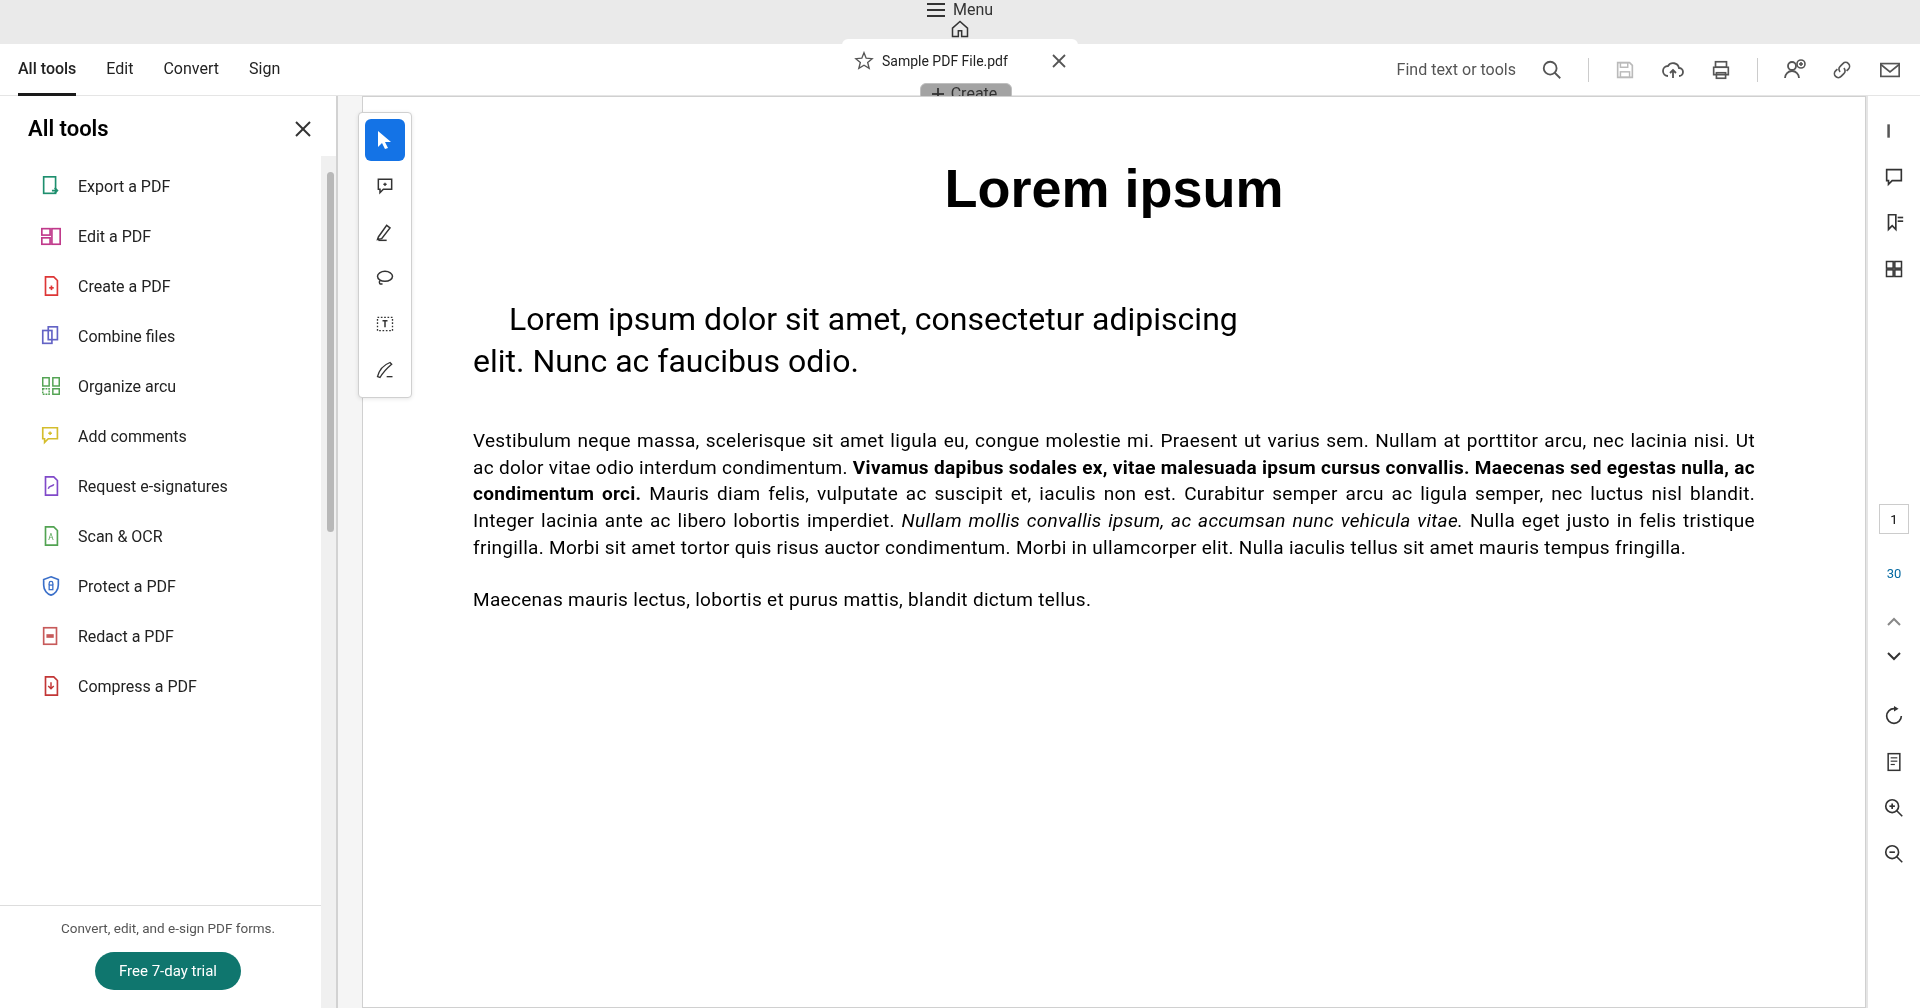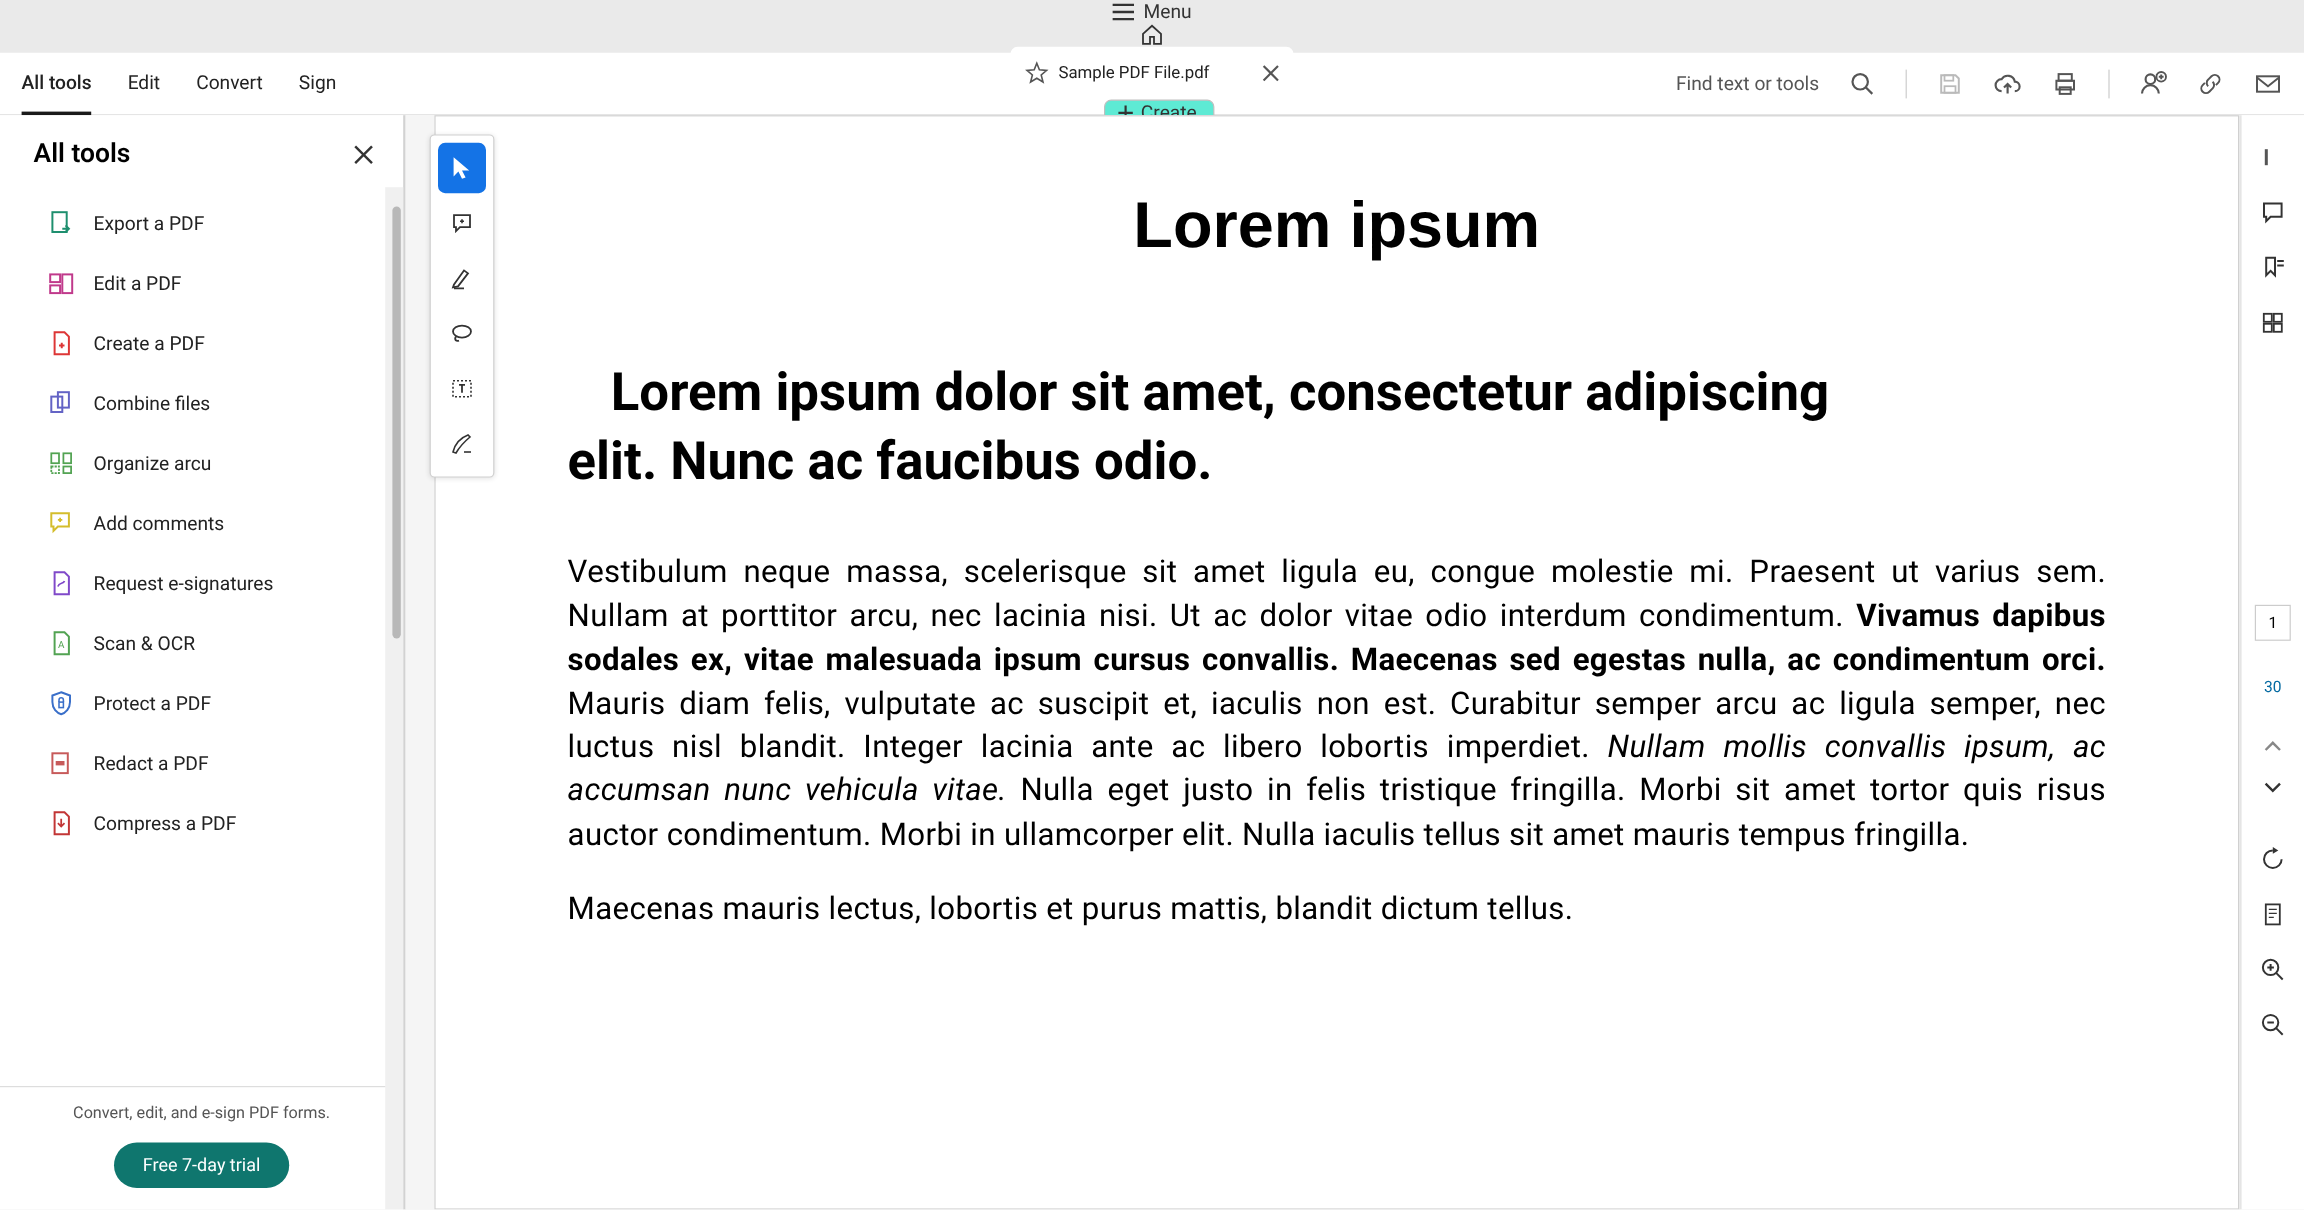--- a/index.html
+++ b/index.html
@@ -7,21 +7,21 @@
 
 
 .titlebar { height: 44px; background: #eaeaea; display: flex; align-items: center; flex-direction: column; }
 .menu-btn { height: 44px; padding: 0 14px; display: flex; align-items: center; gap: 8px; color: #333; cursor: pointer; }
 .menu-btn svg { width: 18px; height: 14px; }
 .home-btn { width: 38px; height: 44px; display: flex; align-items: center; justify-content: center; color: #333; cursor: pointer; }
 .tab { height: 44px; background: #fff; display: flex; align-items: center; padding: 16px 12px; gap: 8px; border-top-left-radius: 6px; border-top-right-radius: 6px; min-width: 236px; }
 .tab .star { width: 20px; height: 20px; color: #444; }
 .tab .label { font-size: 14px; color: #222; flex: 1; }
 .tab .close { width: 14px; height: 14px; color: #555; cursor: pointer; }
-.create-btn { margin-left: 12px; height: 30px; padding: 0 14px 0 8px; border: 1px solid #bfbfbf; border-radius: 6px; display: flex; align-items: center; gap: 4px; color: #333; cursor: pointer; background: #5eead4; }
+.create-btn { margin-left: 12px; height: 30px; padding: 0 14px 0 8px; border: 1px solid #bfbfbf; border-radius: 6px; display: flex; align-items: center; gap: 4px; color: #333; cursor: pointer; background: #a3a3a3; }
 .titlebar-spacer { flex: 1; }
 .titlebar-right { display: flex; align-items: center; height: 44px; }
 .titlebar-right .tb-icon { width: 44px; height: 44px; display: flex; align-items: center; justify-content: center; color: #333; cursor: pointer; }
 .avatar { width: 22px; height: 22px; border-radius: 50%; background: #14cde0; }
 .win-btn { width: 56px; height: 44px; display: flex; align-items: center; justify-content: center; color: #333; cursor: pointer; }
 .titlebar-gap { width: 36px; }
 
 
 .toolbar { height: 52px; background: #fff; display: flex; align-items: center; border-bottom: 1px solid #e5e5e5; padding: 0 18px 0 18px; }
 .toolbar-tabs { display: flex; gap: 30px; height: 100%; }
@@ -51,23 +51,23 @@
 
 .doc-area { flex: 1; background: #f5f5f5; display: flex; position: relative; }
 .page-strip { width: 16px; }
 .page { margin: 0 0 0 8px; background: #fff; flex: 1; border: 1px solid #d0d0d0; overflow: hidden; position: relative; }
 .floating-tools { position: absolute; left: 20px; top: 16px; background: #fff; border: 1px solid #d0d0d0; border-radius: 4px; box-shadow: 0 1px 4px rgba(0,0,0,0.1); display: flex; flex-direction: column; padding: 4px; }
 .ft-item { width: 40px; height: 42px; display: flex; align-items: center; justify-content: center; border-radius: 6px; margin: 2px; cursor: pointer; color: #333; }
 .ft-item.active { background: #1473e6; color: #fff; }
 
 .doc-content { padding: 60px 110px 0 110px; font-family: Arial, sans-serif; color: #000; }
 .doc-title { text-align: center; font-size: 54px; font-weight: 700; margin-bottom: 80px; font-family: Arial, sans-serif; }
-.doc-sub { font-size: 44px; font-weight: 700; margin-bottom: 46px; line-height:1.3; }
+.doc-sub { font-size: 32px; font-weight: 400; margin-bottom: 46px; line-height:1.3; }
 .doc-sub .indent { margin-left: 36px; }
-.doc-para { font-size: 26px; line-height: 1.4; text-align: justify; margin-bottom: 26px; letter-spacing: 0.3px;}
+.doc-para { font-size: 19px; line-height: 1.4; text-align: justify; margin-bottom: 26px; letter-spacing: 0.3px;}
 .doc-para b{ font-weight:700;}
 .doc-para i{ font-style:italic;}
 
 .right-strip { width: 54px; border-left: 2px solid #e5e5e5; background: #fff; display: flex; flex-direction: column; align-items: center; padding-top: 18px; gap: 24px; }
 .right-strip .rs-icon { width: 22px; height: 22px; color: #333; cursor:pointer; display:flex; align-items:center; justify-content:center;}
 .page-ind-box { width:30px; height:30px; border:1px solid #ccc; display:flex; align-items:center; justify-content:center; font-size:13px; margin-top: 200px;}
 .total-p { font-size:13px; color:#0369a1; margin-top: 8px;}
 
 svg { display: block; }
 </style>

